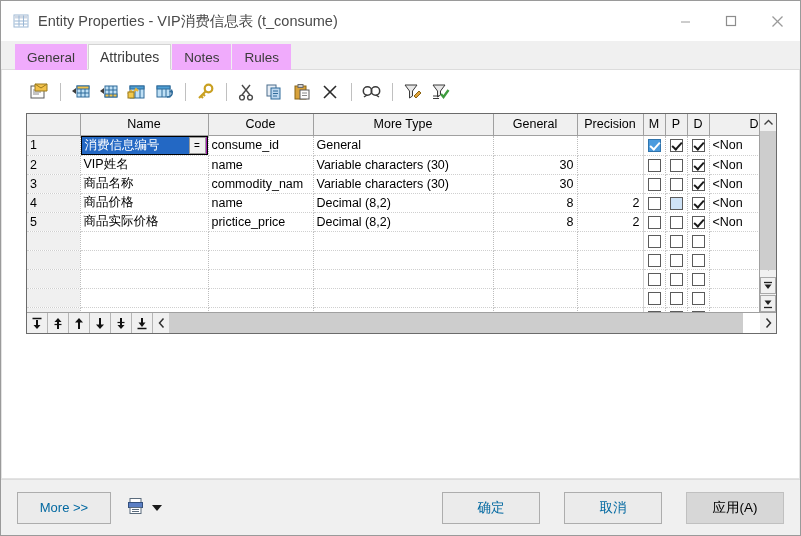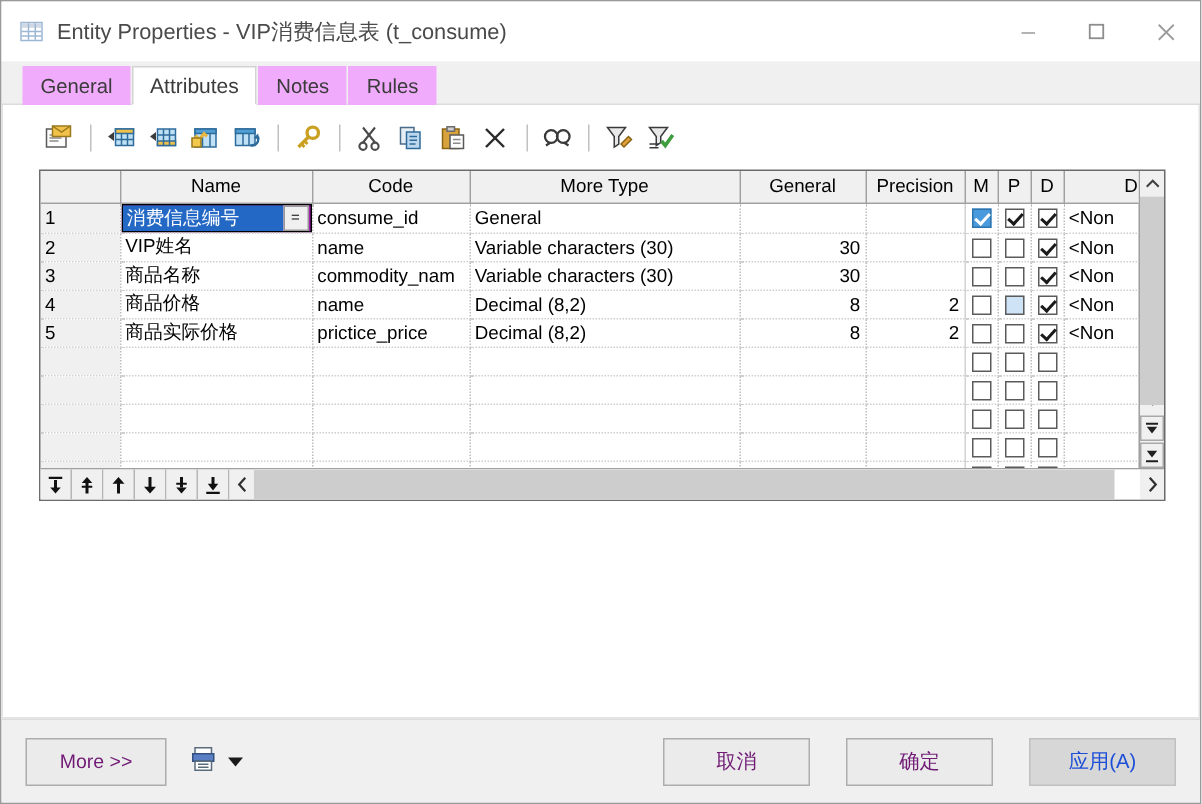--- a/index.html
+++ b/index.html
@@ -299,27 +299,27 @@
     align-items: center;
     padding: 0 16px;
     border-top: 1px solid #dcdcdc;
     position: relative;
   }
   .btn {
     height: 32px;
     background: #ebebeb;
     border: 1px solid #adadad;
     font-size: 13.5px;
-    color: #701a75;
+    color: #0369a1;
     display: flex; align-items: center; justify-content: center;
     padding: 0 10px;
   }
   .btn.wide { width: 98px; }
   .btn.more { width: 94px; font-size: 13px; }
-  .btn.disabled { background: #d7d7d7; color: #1d4ed8; border-color: #c0c0c0; }
+  .btn.disabled { background: #d7d7d7; color: #000000; border-color: #c0c0c0; }
   #footer-right {
     position: absolute;
     right: 16px;
     display: flex;
     gap: 24px;
   }
   .print-wrap {
     display: flex;
     align-items: center;
     margin-left: 16px;
@@ -818,19 +818,19 @@
           <rect x="1.5" y="5.5" width="14" height="5" fill="#5b7fc4" stroke="#33507e"></rect>
           <rect x="3" y="10.5" width="11" height="6" fill="#ffffff" stroke="#5a6b7c"></rect>
           <line x1="5" y1="12.5" x2="12" y2="12.5" stroke="#5a6b7c"></line>
           <line x1="5" y1="14.5" x2="12" y2="14.5" stroke="#5a6b7c"></line>
         </svg>
       </span>
       <span class="caret-down"></span>
     </div>
 
     <div id="footer-right">
+      <div class="btn wide">确定</div>
       <div class="btn wide">取消</div>
-      <div class="btn wide">确定</div>
       <div class="btn wide disabled">应用(A)</div>
     </div>
   </div>
 
 </div>
 
 </body></html>

